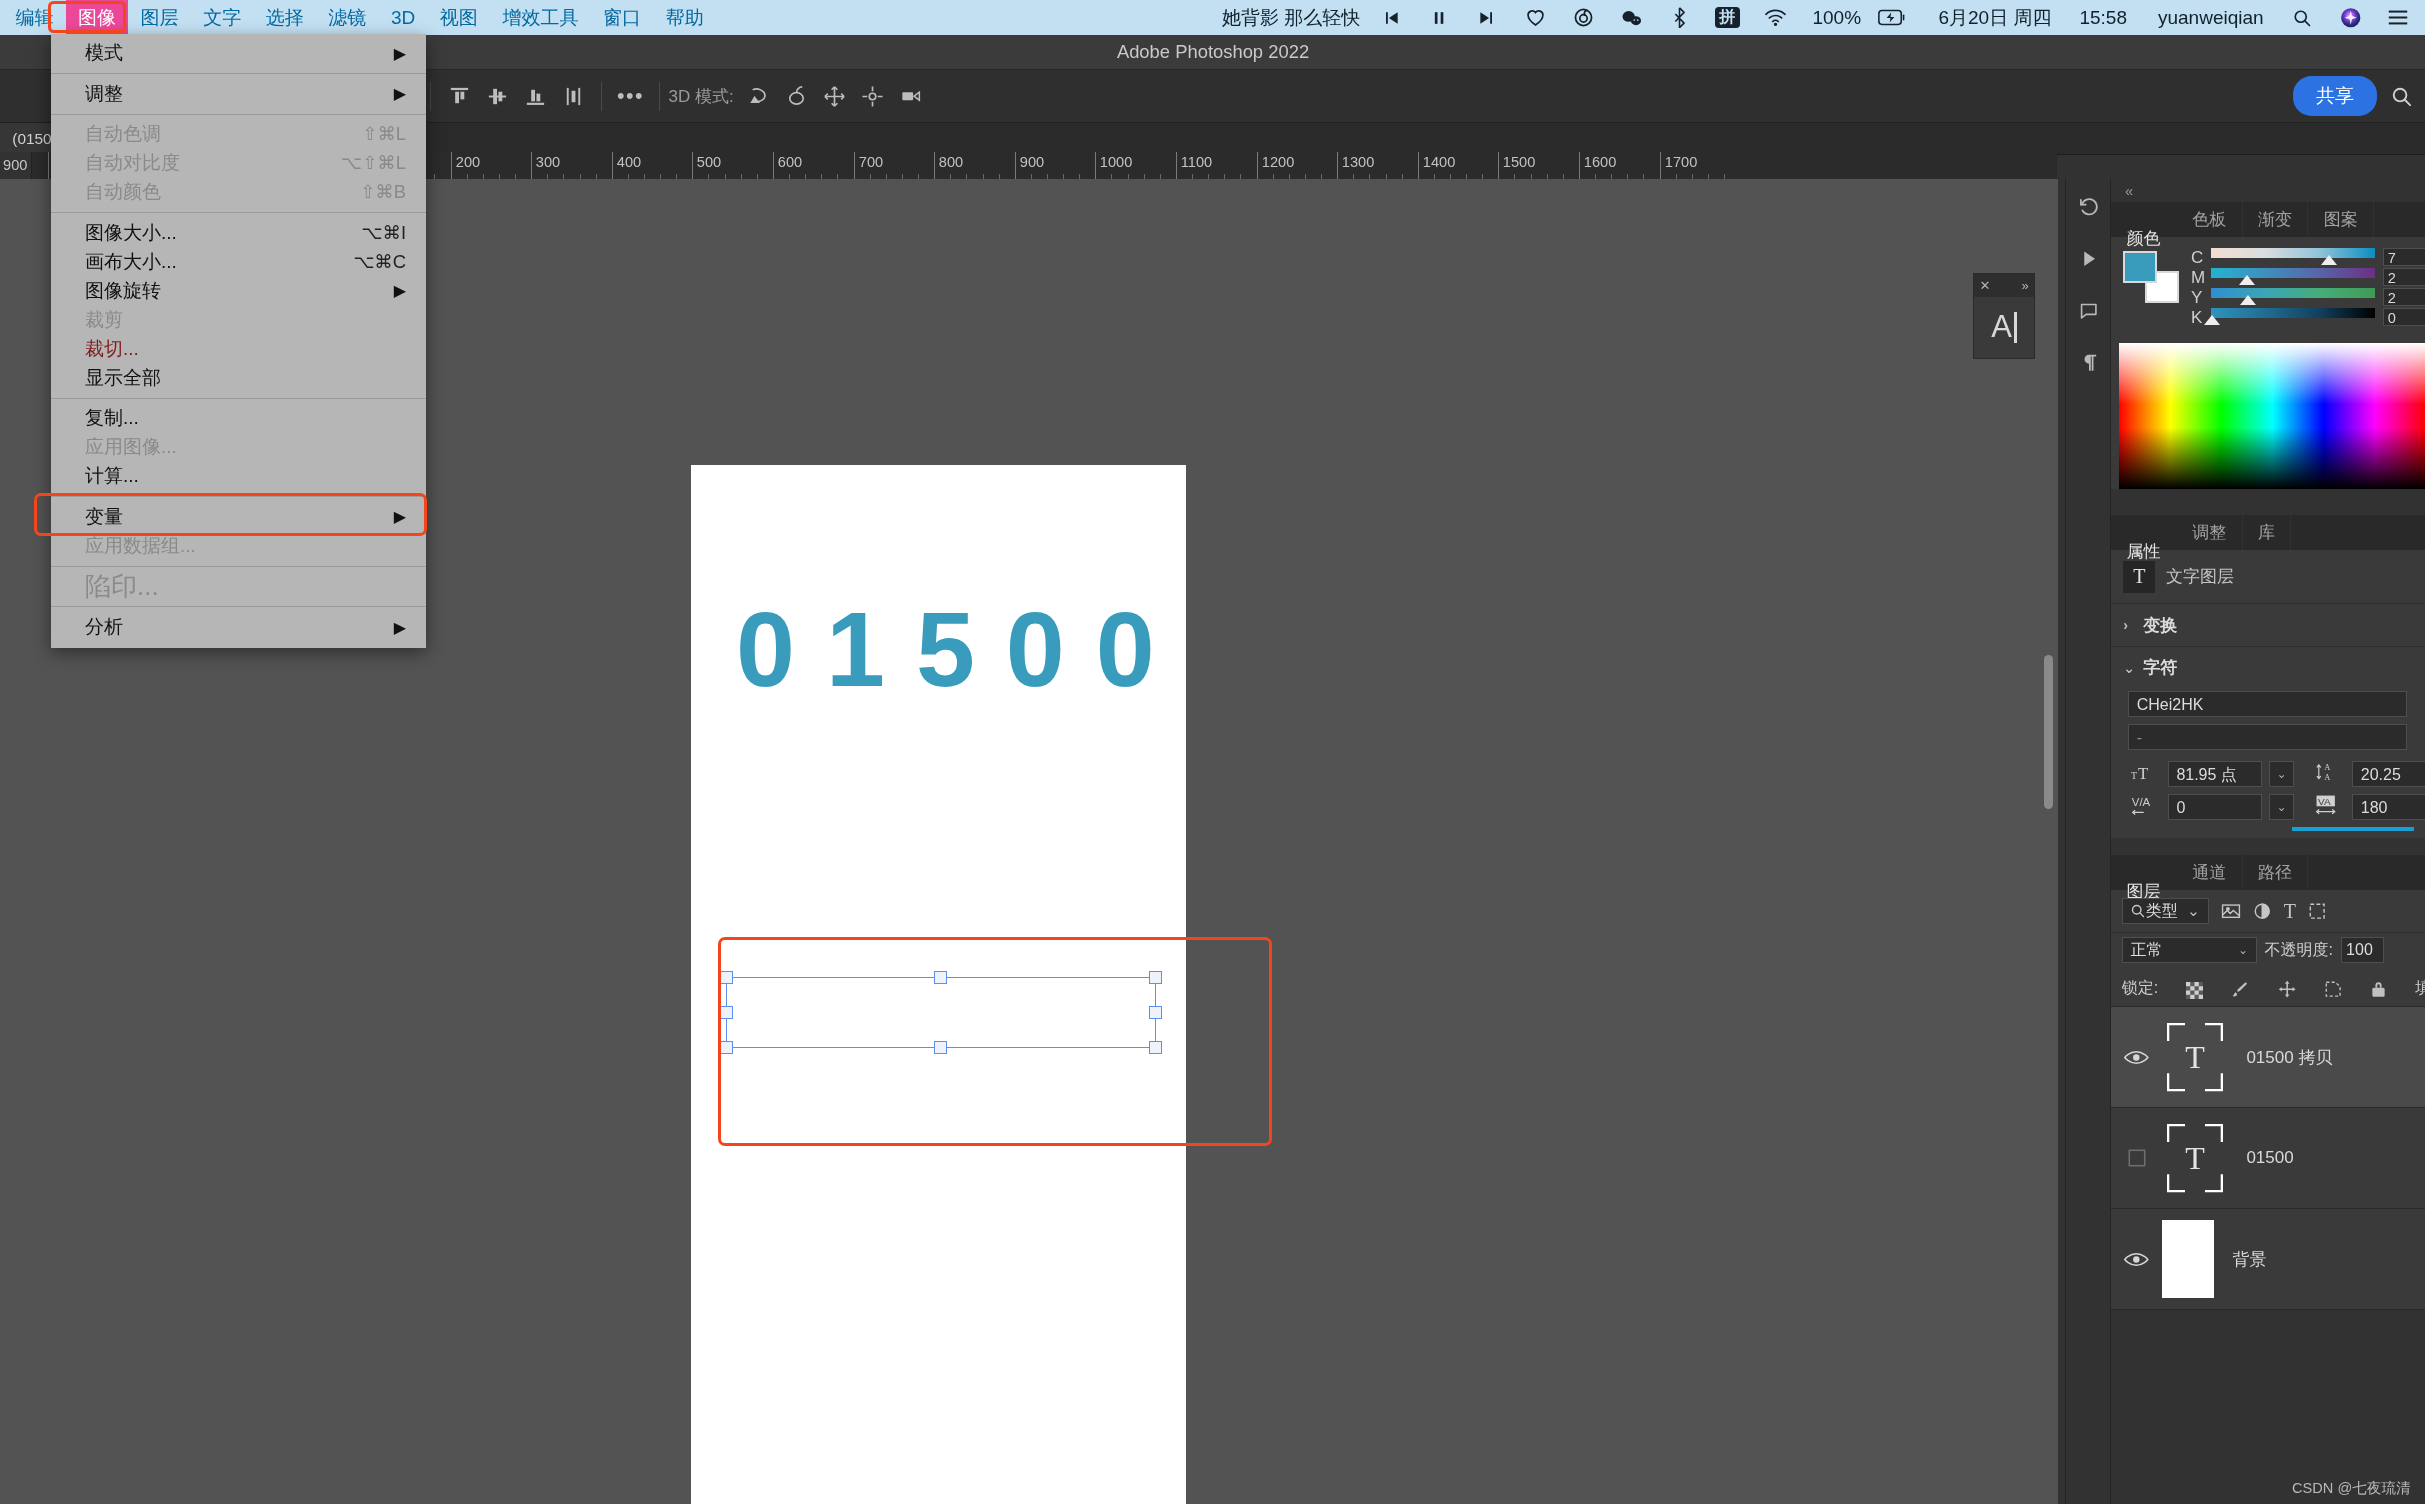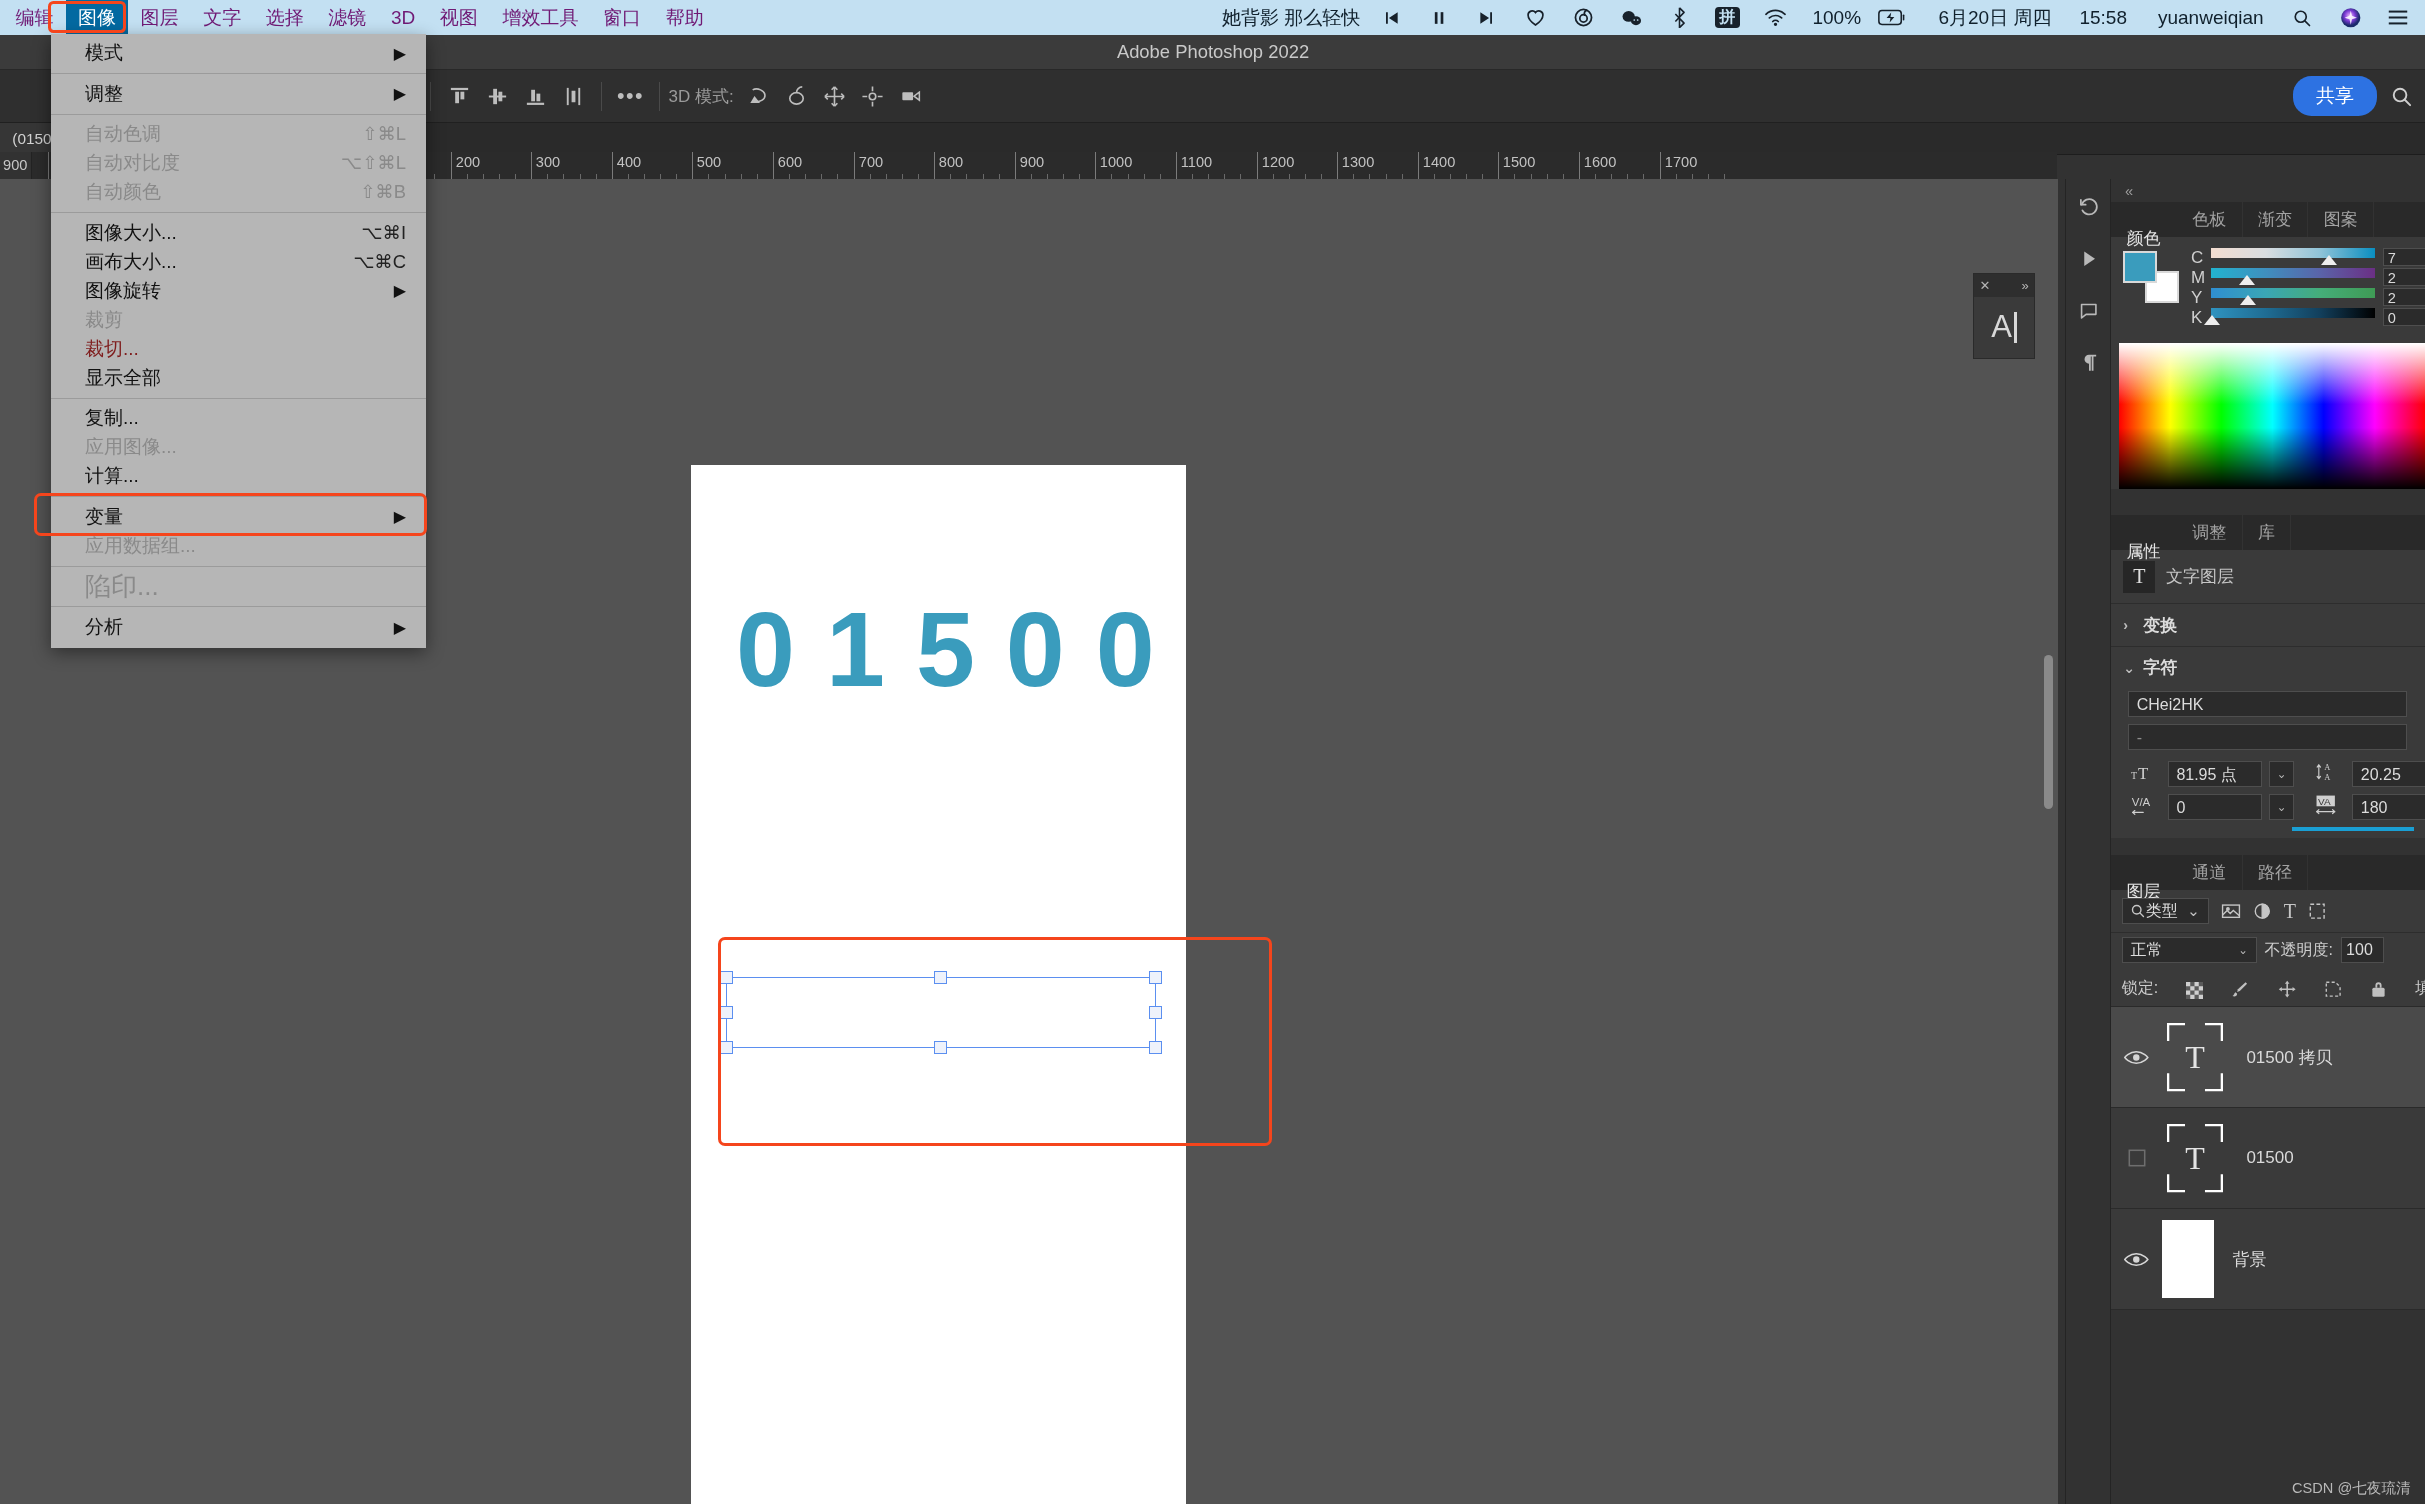--- a/index.html
+++ b/index.html
@@ -13,24 +13,24 @@
   .app{position:relative;width:2426px;height:1504px;}
 
   
   .macbar{
     position:absolute;left:0;top:0;width:2426px;height:35px;
     background:#c3e0f2;display:flex;align-items:center;
     border-bottom:0.8px solid #8fb3c6;
   }
   .mac-menus{display:flex;align-items:center;height:35px;padding-left:3.1px;}
   .mac-menu{
-    font-size:19px;color:#701a75;padding:0 12.3px;height:35px;line-height:35px;
+    font-size:19px;color:#0369a1;padding:0 12.3px;height:35px;line-height:35px;
     white-space:nowrap;cursor:default;
   }
-  .mac-menu.active{background:#0369a1;color:#fff;}
+  .mac-menu.active{background:#ec4899;color:#fff;}
   .mac-right{margin-left:auto;display:flex;align-items:center;height:24px;padding-right:10.7px;gap:14px;}
   .mac-right .txt{font-size:19px;color:#10202c;white-space:nowrap;}
   .mac-ico{
     display:inline-flex;align-items:center;justify-content:center;
     height:35px;min-width:34px;color:#17212b;font-size:19px;
   }
   .mac-ico svg{display:block;}
   .pinyin-box{
     background:#17212b;color:#c3e0f2;font-size:16px;border-radius:3.8px;
     padding:1.5px 4.6px;line-height:1.15;font-weight:bold;

